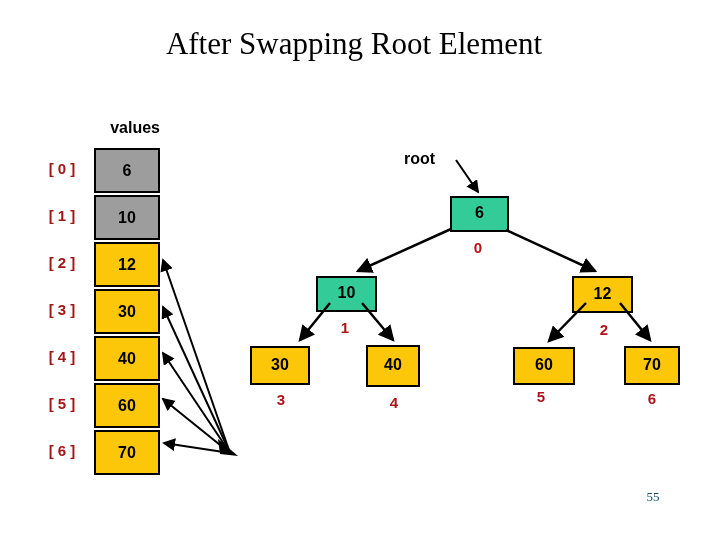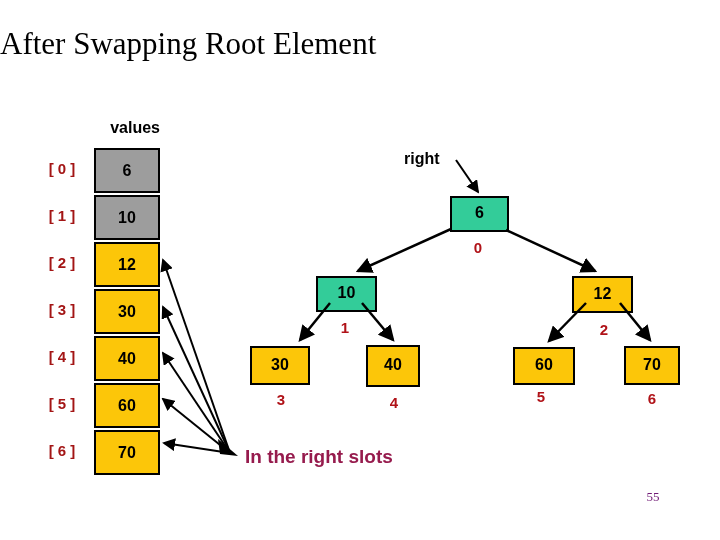--- a/index.html
+++ b/index.html
@@ -1,18 +1,18 @@
 <!DOCTYPE html>
 <html><head>
 <meta charset="utf-8">
 <style>
   html,body{margin:0;padding:0;background:#fff;}
   .slide{position:relative;width:720px;height:540px;background:#ffffff;overflow:hidden;
          font-family:"Liberation Sans",sans-serif;}
-  .title{position:absolute;left:0;right:12px;top:26px;
+  .title{position:absolute;left:0;right:12px;top:26px;text-align:center;
          font-family:"Liberation Serif",serif;font-size:31px;color:#000;}
   .values-header{position:absolute;left:94px;top:119px;width:66px;text-align:right;
          font-size:16px;font-weight:bold;color:#000;}
   
   .idx-label{position:absolute;left:36px;width:52px;text-align:center;
          font-size:15px;font-weight:bold;color:#A31515;}
   .cell{position:absolute;left:94px;width:62px;height:41px;border:2px solid #000;
         text-align:center;line-height:41px;font-size:16px;font-weight:bold;color:#000;}
   .cell.gray{background:#9D9D9D;}
   .cell.gold{background:#FCC609;}
@@ -35,21 +35,21 @@
   .tidx{position:absolute;width:20px;text-align:center;font-size:15px;
         font-weight:bold;color:#B01218;}
   .ti0{left:468px;top:239px;} .ti1{left:335px;top:319px;} .ti2{left:594px;top:321px;}
   .ti3{left:271px;top:391px;} .ti4{left:384px;top:394px;} .ti5{left:531px;top:388px;}
   .ti6{left:642px;top:390px;}
   .root-label{position:absolute;left:404px;top:150px;font-size:16px;
         font-weight:bold;color:#000;}
   .caption{position:absolute;left:245px;top:444px;font-size:19px;font-weight:bold;
         color:#961B4D;line-height:25px;}
   .page-num{position:absolute;left:638px;top:489px;width:30px;text-align:center;
-        font-family:"Liberation Serif",serif;font-size:13px;color:#701a75;}
+        font-family:"Liberation Serif",serif;font-size:13px;color:#0c4a6e;}
   svg.overlay{position:absolute;left:0;top:0;width:720px;height:540px;
         pointer-events:none;}
 </style>
 </head>
 <body>
 
 <div class="slide">
 
   <div class="title">After Swapping Root Element</div>
 
@@ -64,21 +64,21 @@
   <div class="idx-label l6">[ 6 ]</div>
 
   <div class="cell gray r0">6</div>
   <div class="cell gray r1">10</div>
   <div class="cell gold r2">12</div>
   <div class="cell gold r3">30</div>
   <div class="cell gold r4">40</div>
   <div class="cell gold r5">60</div>
   <div class="cell gold r6">70</div>
 
-  <div class="root-label">right</div>
+  <div class="root-label">root</div>
 
   <div class="node green n0">6</div>
   <div class="node green n1">10</div>
   <div class="node gold n2">12</div>
   <div class="node gold n3">30</div>
   <div class="node gold n4">40</div>
   <div class="node gold n5">60</div>
   <div class="node gold n6">70</div>
 
   <div class="tidx ti0">0</div>
@@ -107,18 +107,17 @@
 
     <line x1="230" y1="453" x2="163" y2="260" stroke="#000" stroke-width="2" marker-end="url(#arrow)"></line>
     <line x1="230" y1="453" x2="163" y2="307" stroke="#000" stroke-width="2" marker-end="url(#arrow)"></line>
     <line x1="230" y1="453" x2="163" y2="353" stroke="#000" stroke-width="2" marker-end="url(#arrow)"></line>
     <line x1="230" y1="453" x2="163" y2="399" stroke="#000" stroke-width="2" marker-end="url(#arrow)"></line>
     <line x1="230" y1="453" x2="164" y2="443" stroke="#000" stroke-width="2" marker-end="url(#arrow)"></line>
     <polygon points="218,439 238,456 220,454" fill="#000"></polygon>
   </svg>
 
   <div class="caption">
-    <div>In the right slots</div>
   </div>
 
   <div class="page-num">55</div>
 
 </div>
 
 </body></html>

